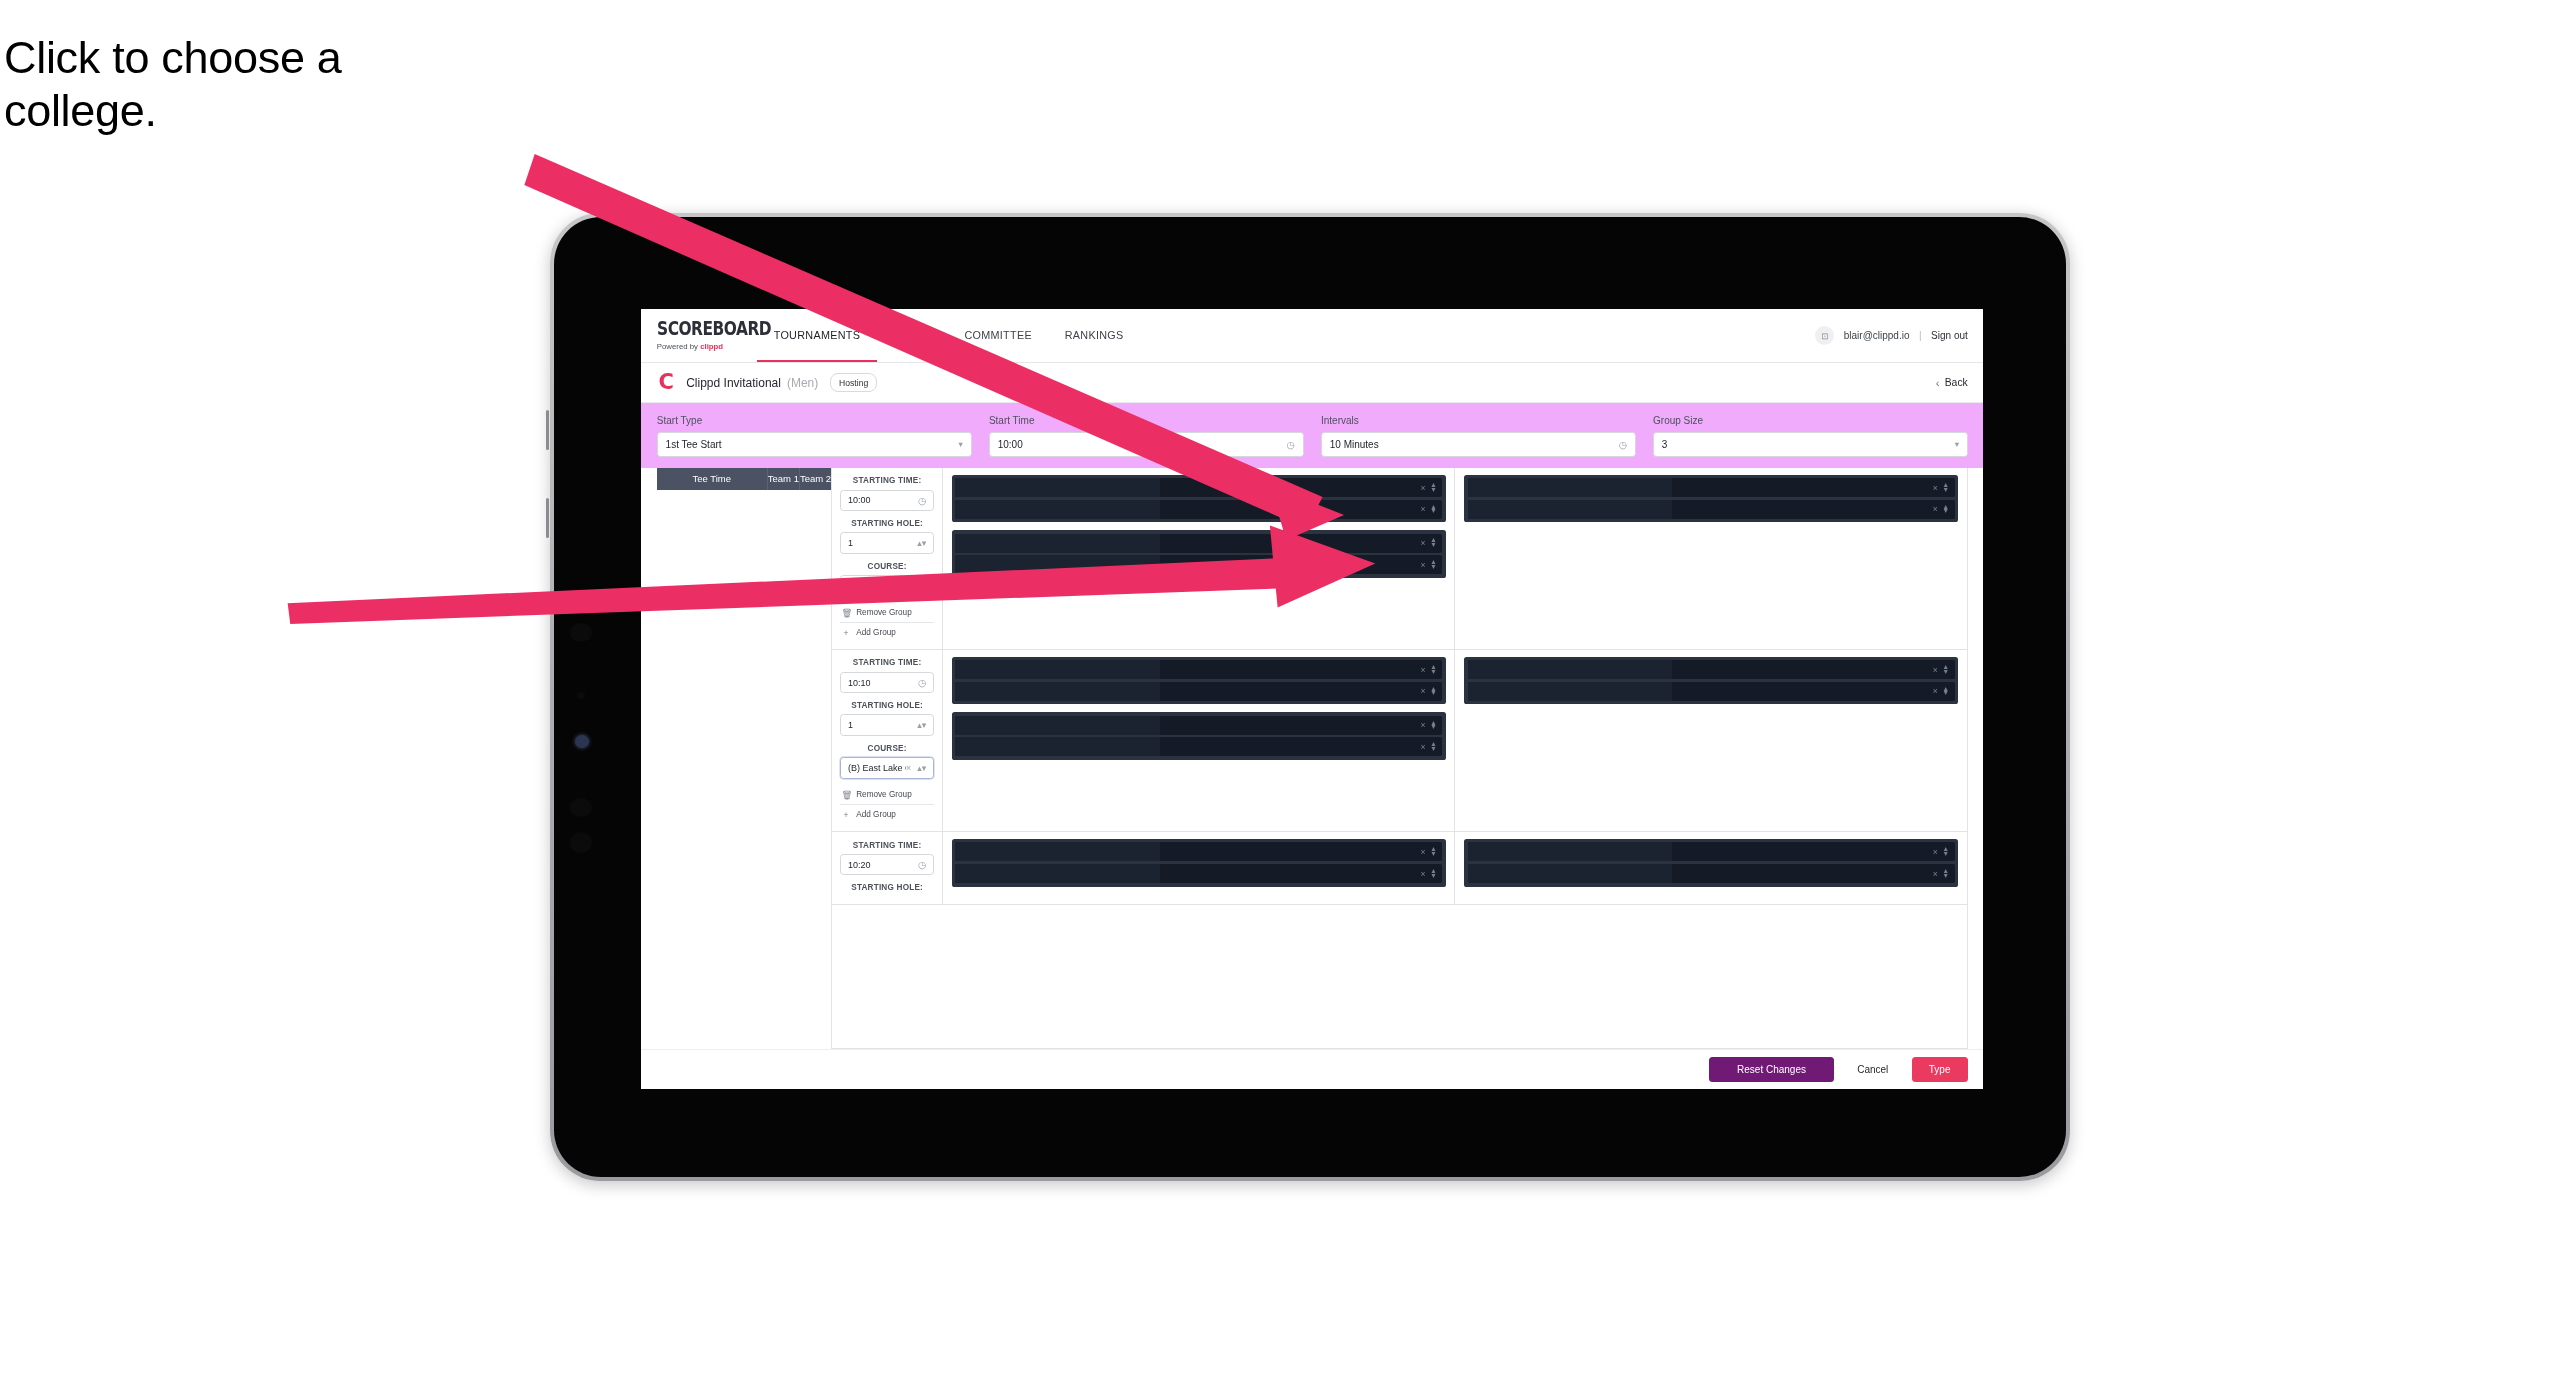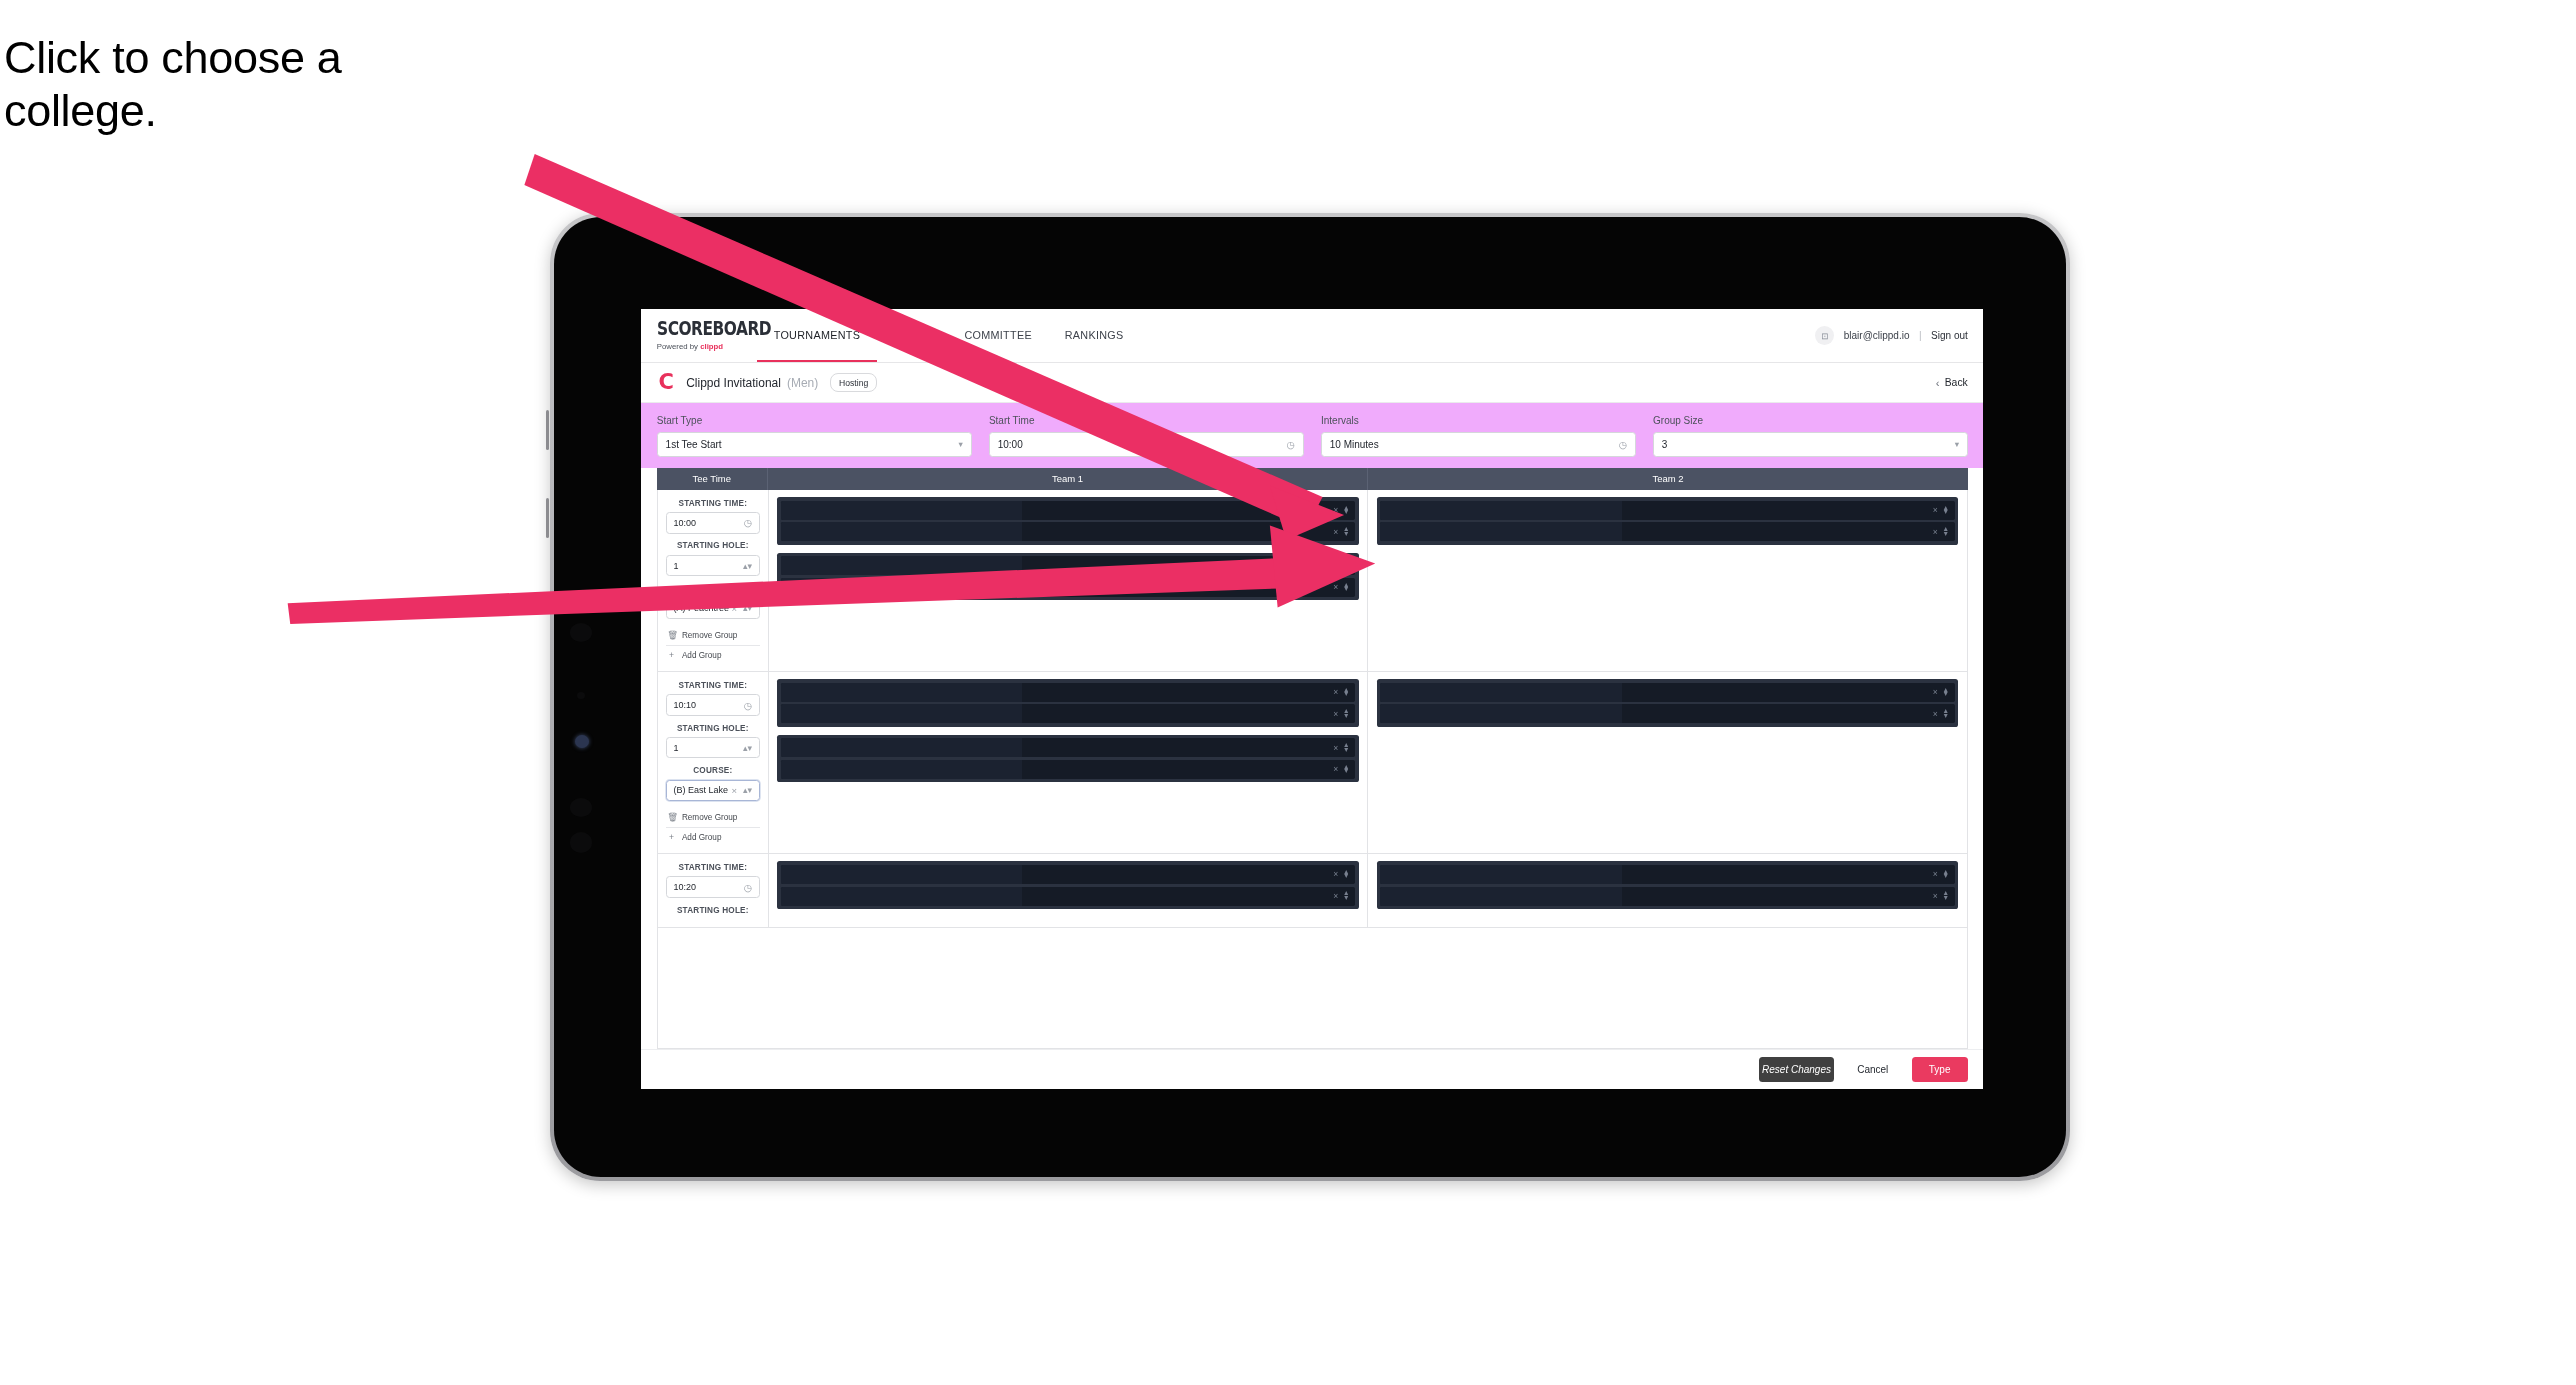--- a/index.html
+++ b/index.html
@@ -128,21 +128,21 @@
   .field {
     height: 25px; border: 0.9px solid #d5d7db; border-radius: 3.5px; background: #fff;
     display: flex; align-items: center; padding: 0 7.8px;
     font-size: 10px; color: #24282f;
   }
   .field .val { flex: 1 1 auto; overflow: hidden; white-space: nowrap; }
   .ico { color: #9ba0a8; font-size: 9.5px; flex: 0 0 auto; display:flex; align-items:center;}
   .stepper { display: flex; flex-direction: column; line-height: 0.62; font-size: 8.6px; color: #9ba0a8; }
 
   
-  #tablewrap { flex: 1 1 auto; display: flex; flex-direction: column; overflow: hidden; padding: 0 15.5px; }
+  #tablewrap { flex: 1 1 auto; display: flex; flex-direction: row; overflow: hidden; padding: 0 15.5px; }
   #thead { display: flex; background: #4b5263; height: 22.5px; flex: 0 0 auto; }
   .th {
     color: #ffffff; font-size: 9.5px; display: flex; align-items: center; justify-content: center;
     border-right: 0.9px solid #5b6274;
   }
   .th.c-tee  { width: 111px; flex: 0 0 111px; }
   .th.c-team { flex: 1 1 0; }
   .th:last-child { border-right: none; }
 
   #tbody { flex: 1 1 auto; overflow: hidden; border: 0.9px solid #e2e3e6; border-top: none; background: #fff; }
@@ -186,21 +186,21 @@
   .pslot .pst { display: flex; flex-direction: column; line-height: .6; font-size: 7.8px; color: #78808f; }
   .pslot .shade { position: absolute; left: 0; top: 0; bottom: 0; width: 42%; background: #1b2230; border-radius: 1.7px 0 0 1.7px; }
 
   
   #footer {
     height: 40px; flex: 0 0 auto; background: #fff;
     display: flex; align-items: center; justify-content: flex-end;
     gap: 12px; padding: 0 15.5px; border-top: 0.9px solid #edeef0;
   }
   .btn { border: none; border-radius: 3.5px; font-size: 10px; cursor: pointer; font-family: "Liberation Sans", sans-serif; }
-  .btn-dark  { background: #404040; color: #fff; padding: 7px 3px; font-style: italic; }
+  .btn-dark  { background: #701a75; color: #fff; padding: 7px 28px; }
   .btn-ghost { background: transparent; color: #24282f; padding: 7px 11.2px; }
   .btn-pink  { background: #ea3a60; color: #fff; padding: 7px 17.3px; }
 </style>
 </head>
 <body>
 
 <div id="stage">
 
   <div class="annot" id="annot-1">Click to choose a
 college.</div>

